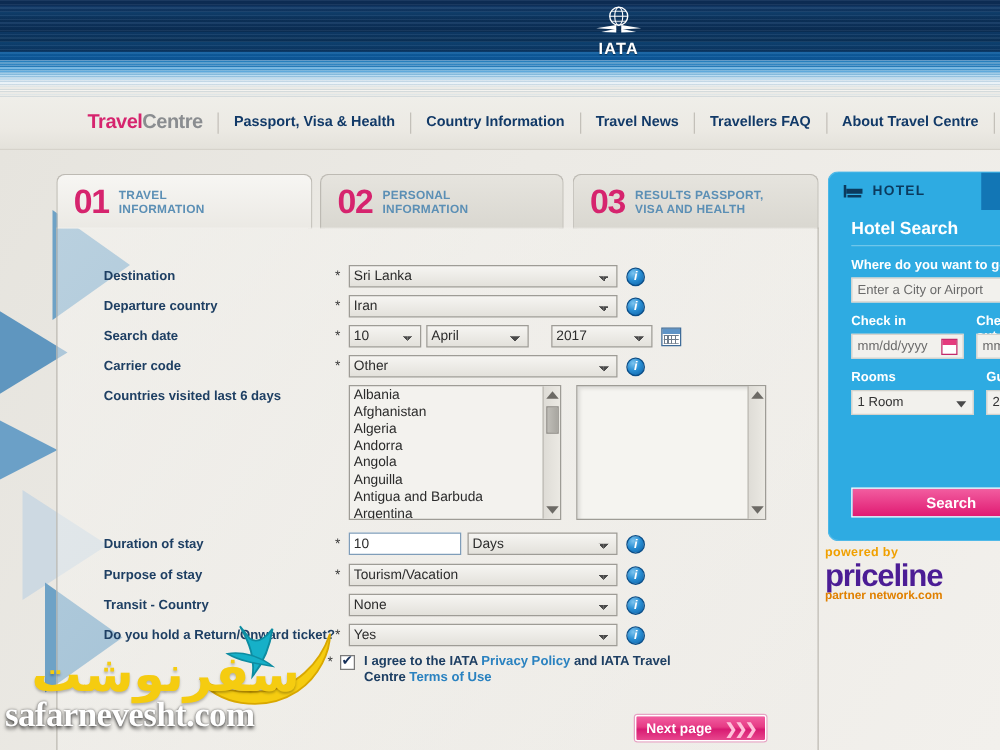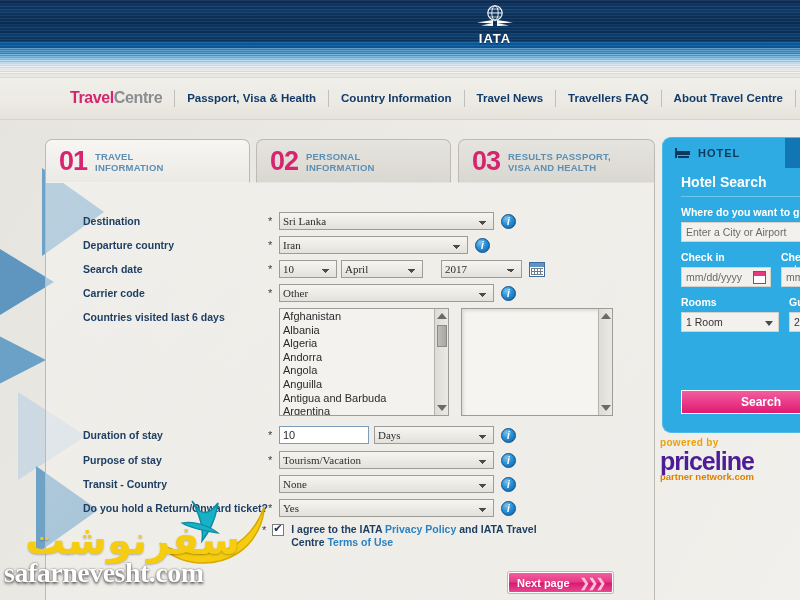--- a/index.html
+++ b/index.html
@@ -122,21 +122,20 @@
     padding:1px 3px; outline:none;
   }
   select.ctl{ -webkit-appearance:none; appearance:none;
     background-image:
       linear-gradient(45deg,transparent 50%,#4a4a4a 50%),
       linear-gradient(135deg,#4a4a4a 50%,transparent 50%),
       linear-gradient(to bottom,#f6f5f2,#e3e1db);
     background-position: calc(100% - 10px) 8px, calc(100% - 6px) 8px, 0 0;
     background-size:4px 4px,4px 4px,100% 100%;
     background-repeat:no-repeat;
-    font-family:Liberation Serif, serif;
   }
   input.ctl{ background:#ffffff; border:1px solid #7f9db9; }
 
   .info{
     width:15px; height:15px; border-radius:50%; margin-left:7px; margin-top:2px;
     background:radial-gradient(circle at 35% 28%, #7dc4ef 0%, #2a8fd4 45%, #0b5ea3 100%);
     border:1px solid #0a4d87;
     color:#fff; font-size:10px; font-weight:bold; font-style:italic;
     line-height:13px; text-align:center; cursor:pointer; flex:none;
   }
@@ -360,21 +359,21 @@
     <div class="star">*</div>
     <select class="ctl" style="width:215px;">
       <option>Sri Lanka</option>
     </select>
     <div class="info">i</div>
   </div>
 
   <div class="row" style="top:54px;">
     <div class="lbl">Departure country</div>
     <div class="star">*</div>
-    <select class="ctl" style="width:189px;">
+    <select class="ctl" style="width:215px;">
       <option>Iran</option>
     </select>
     <div class="info">i</div>
   </div>
 
   <div class="row" style="top:78px;">
     <div class="lbl">Search date</div>
     <div class="star">*</div>
     <select class="ctl" style="width:58px;">
       <option>10</option>
@@ -395,22 +394,22 @@
       <option>Other</option>
     </select>
     <div class="info">i</div>
   </div>
 
   <div class="row" style="top:126px;">
     <div class="lbl">Countries visited last 6 days</div>
     <div class="star"></div>
     <div class="listbox">
       <ul id="country-list">
+          <li>Albania</li>
           <li>Afghanistan</li>
-          <li>Albania</li>
           <li>Algeria</li>
           <li>Andorra</li>
           <li>Angola</li>
           <li>Anguilla</li>
           <li>Antigua and Barbuda</li>
           <li>Argentina</li>
         </ul>
       <div class="sbar">
         <div class="sarrow up"></div>
         <div class="sthumb"></div>

